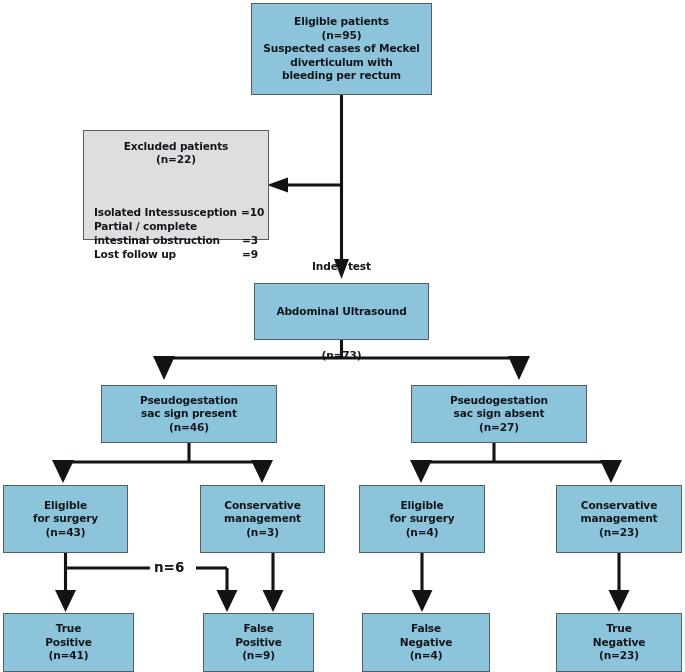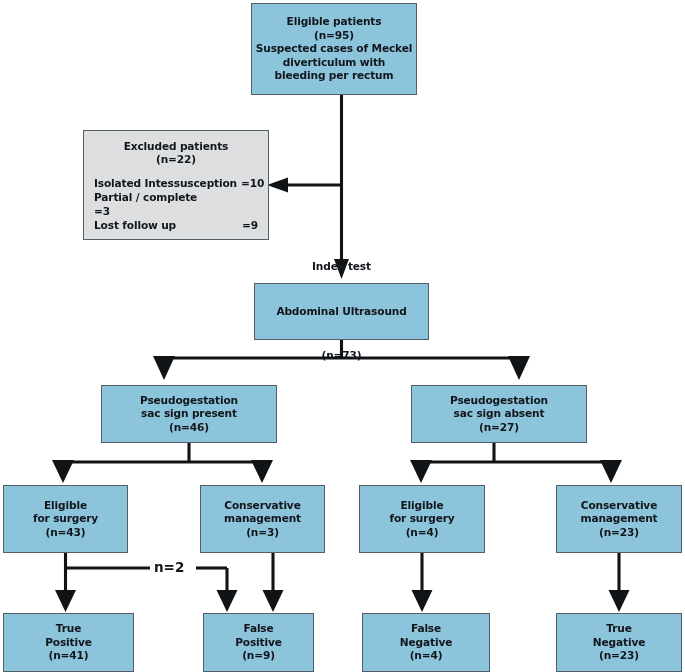--- a/index.html
+++ b/index.html
@@ -121,43 +121,44 @@
     <line x1="273" y1="553" x2="273" y2="594"></line>
     <polygon class="head" points="273,612 262.5,590 283.5,590"></polygon>
 
     <line x1="422" y1="553" x2="422" y2="594"></line>
     <polygon class="head" points="422,612 411.5,590 432.5,590"></polygon>
 
     <line x1="619" y1="553" x2="619" y2="594"></line>
     <polygon class="head" points="619,612 608.5,590 629.5,590"></polygon>
   </svg>
 
-  <div class="node" style="left:251px; top:3px; width:166px; height:92px;">
+  <div class="node" style="left:251px; top:3px; width:181px; height:92px;">
     <span class="ln">Eligible patients</span>
     <span class="ln">(n=95)</span>
     <span class="ln">Suspected cases of Meckel</span>
     <span class="ln">diverticulum with</span>
     <span class="ln">bleeding per rectum</span>
   </div>
 
-  <div class="node excluded" style="left:83px; top:130px; width:186px; height:110px;">
+  <div class="node excluded" style="left:83px; top:130px; width:186px; height:110px;gap:29px;">
     <div class="excl-head">
       <span class="ln">Excluded patients</span>
       <span class="ln">(n=22)</span>
     </div>
     <div class="excl-rows">
       <div class="excl-row">
         <span class="lbl">Isolated Intessusception</span>
         <span class="val">=10</span>
       </div>
       <div class="excl-row single">
         <span class="lbl">Partial / complete</span>
         <span class="val"></span>
       </div>
       <div class="excl-row">
+        <span class="lbl">intestinal obstruction</span>
         <span class="val">=3</span>
       </div>
       <div class="excl-row">
         <span class="lbl">Lost follow up</span>
         <span class="val">=9</span>
       </div>
     </div>
   </div>
 
   <div class="node" style="left:254px; top:283px; width:175px; height:57px;gap:31px;">
@@ -195,21 +196,21 @@
     <span class="ln">for surgery</span>
     <span class="ln">(n=4)</span>
   </div>
 
   <div class="node" style="left:556px; top:485px; width:126px; height:68px;">
     <span class="ln">Conservative</span>
     <span class="ln">management</span>
     <span class="ln">(n=23)</span>
   </div>
 
-  <div class="n2-label" style="left:151px; top:560px;">n=2</div>
+  <div class="n2-label" style="left:151px; top:560px;">n=6</div>
 
   <div class="node" style="left:3px; top:613px; width:131px; height:59px;">
     <span class="ln">True</span>
     <span class="ln">Positive</span>
     <span class="ln">(n=41)</span>
   </div>
 
   <div class="node" style="left:203px; top:613px; width:111px; height:59px;">
     <span class="ln">False</span>
     <span class="ln">Positive</span>

